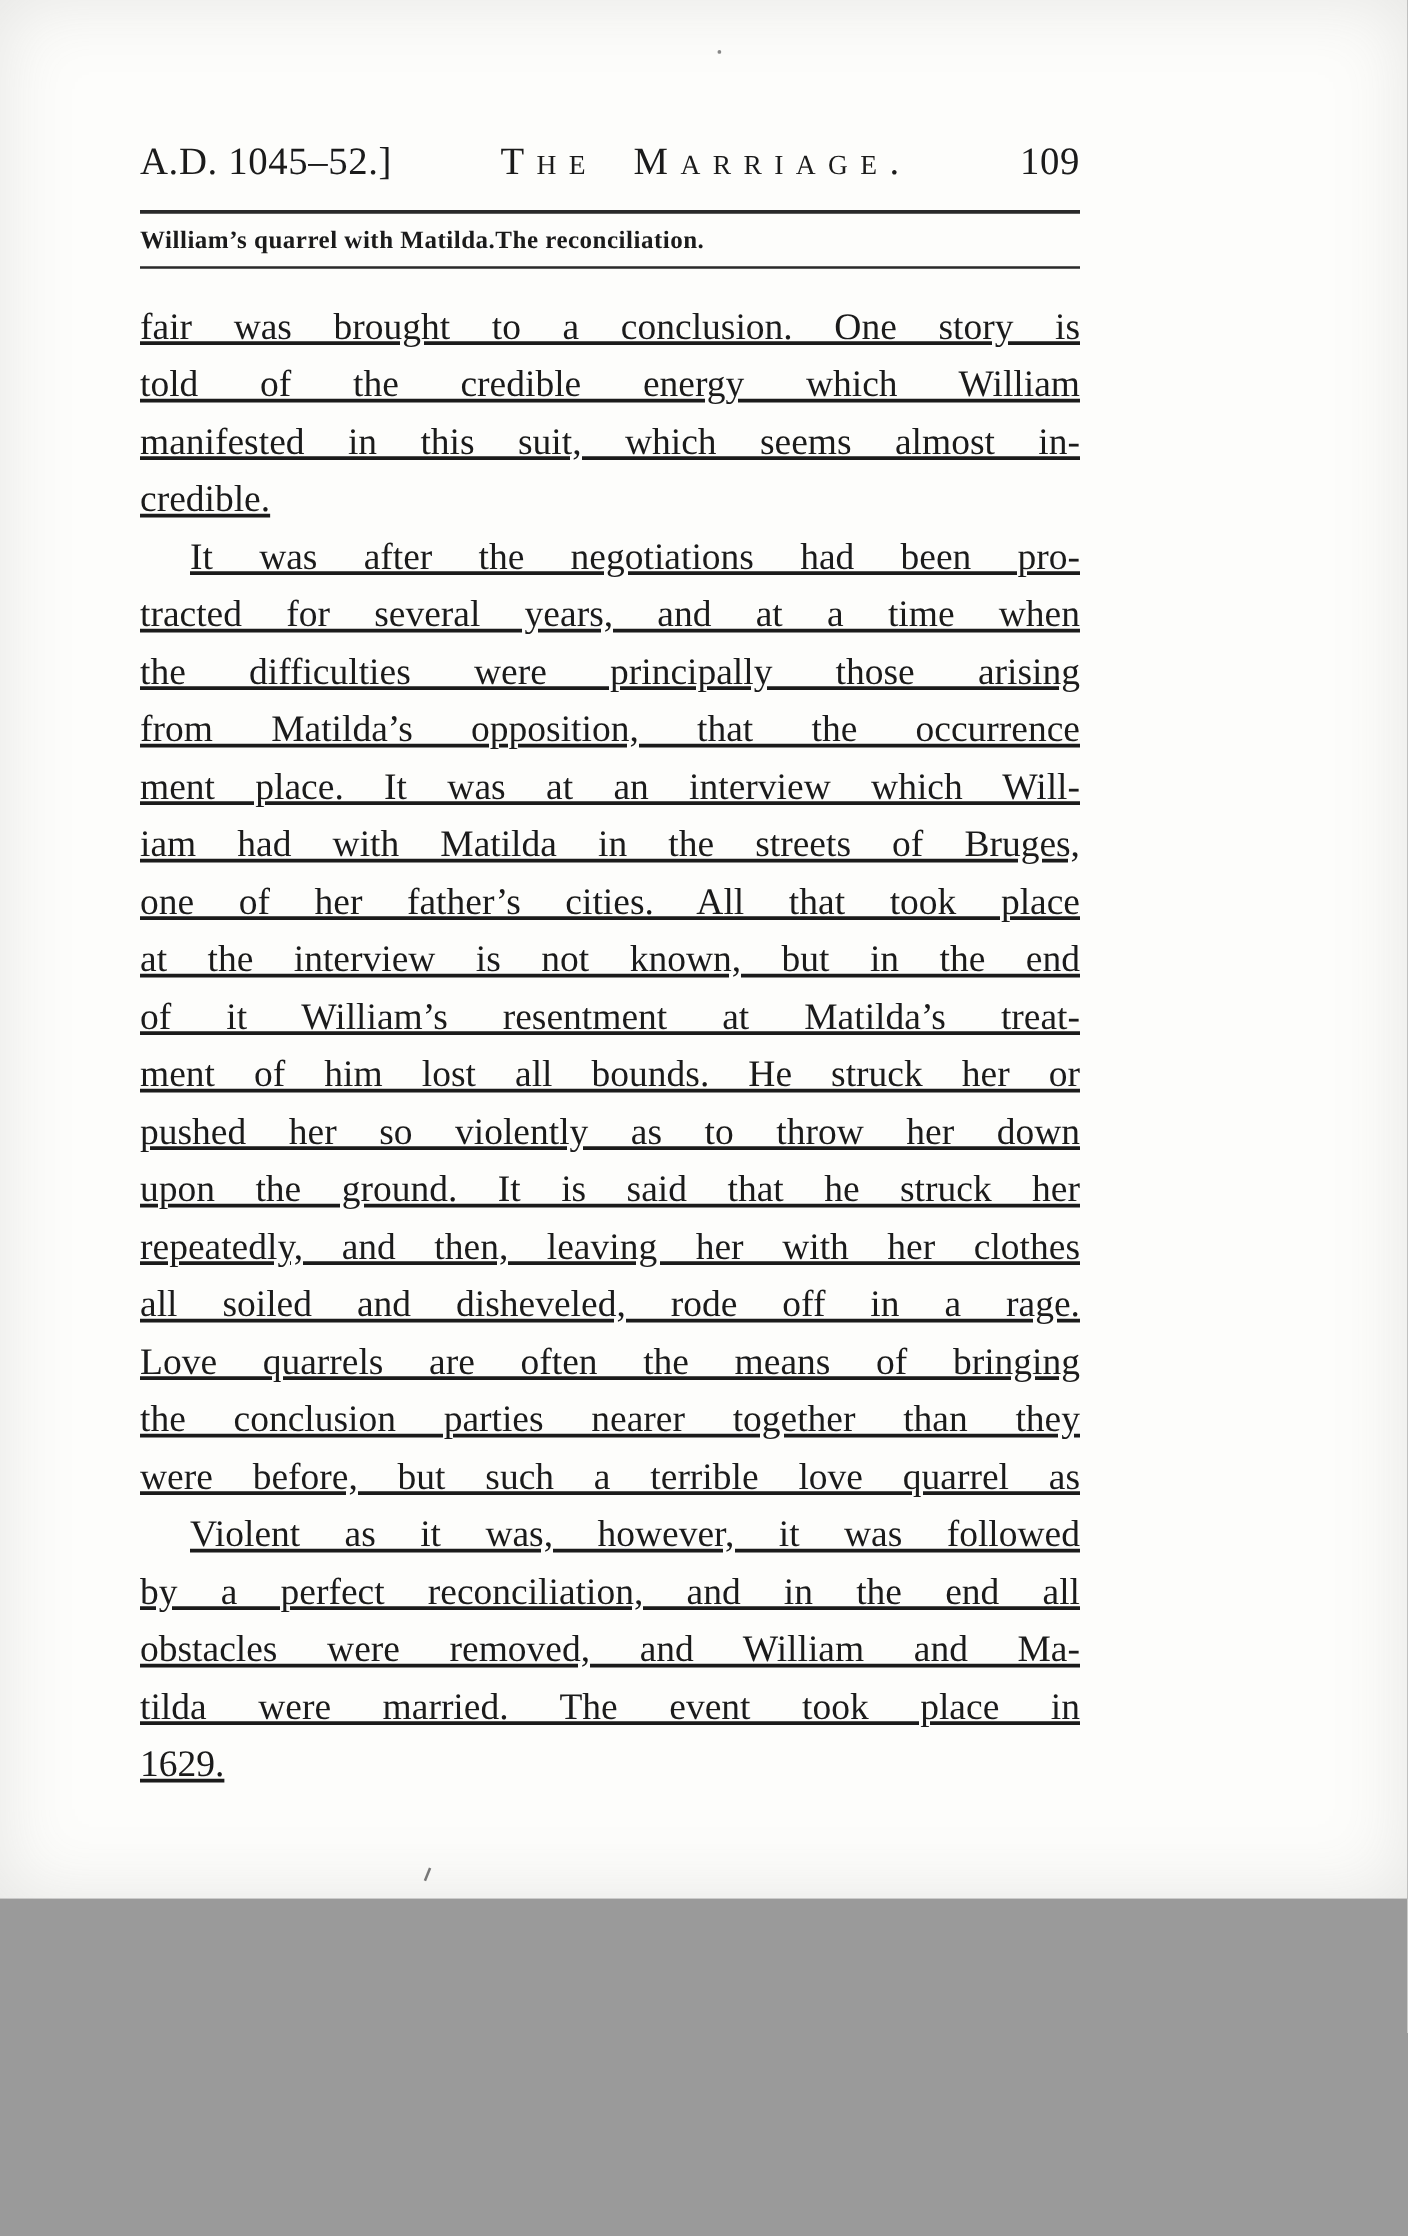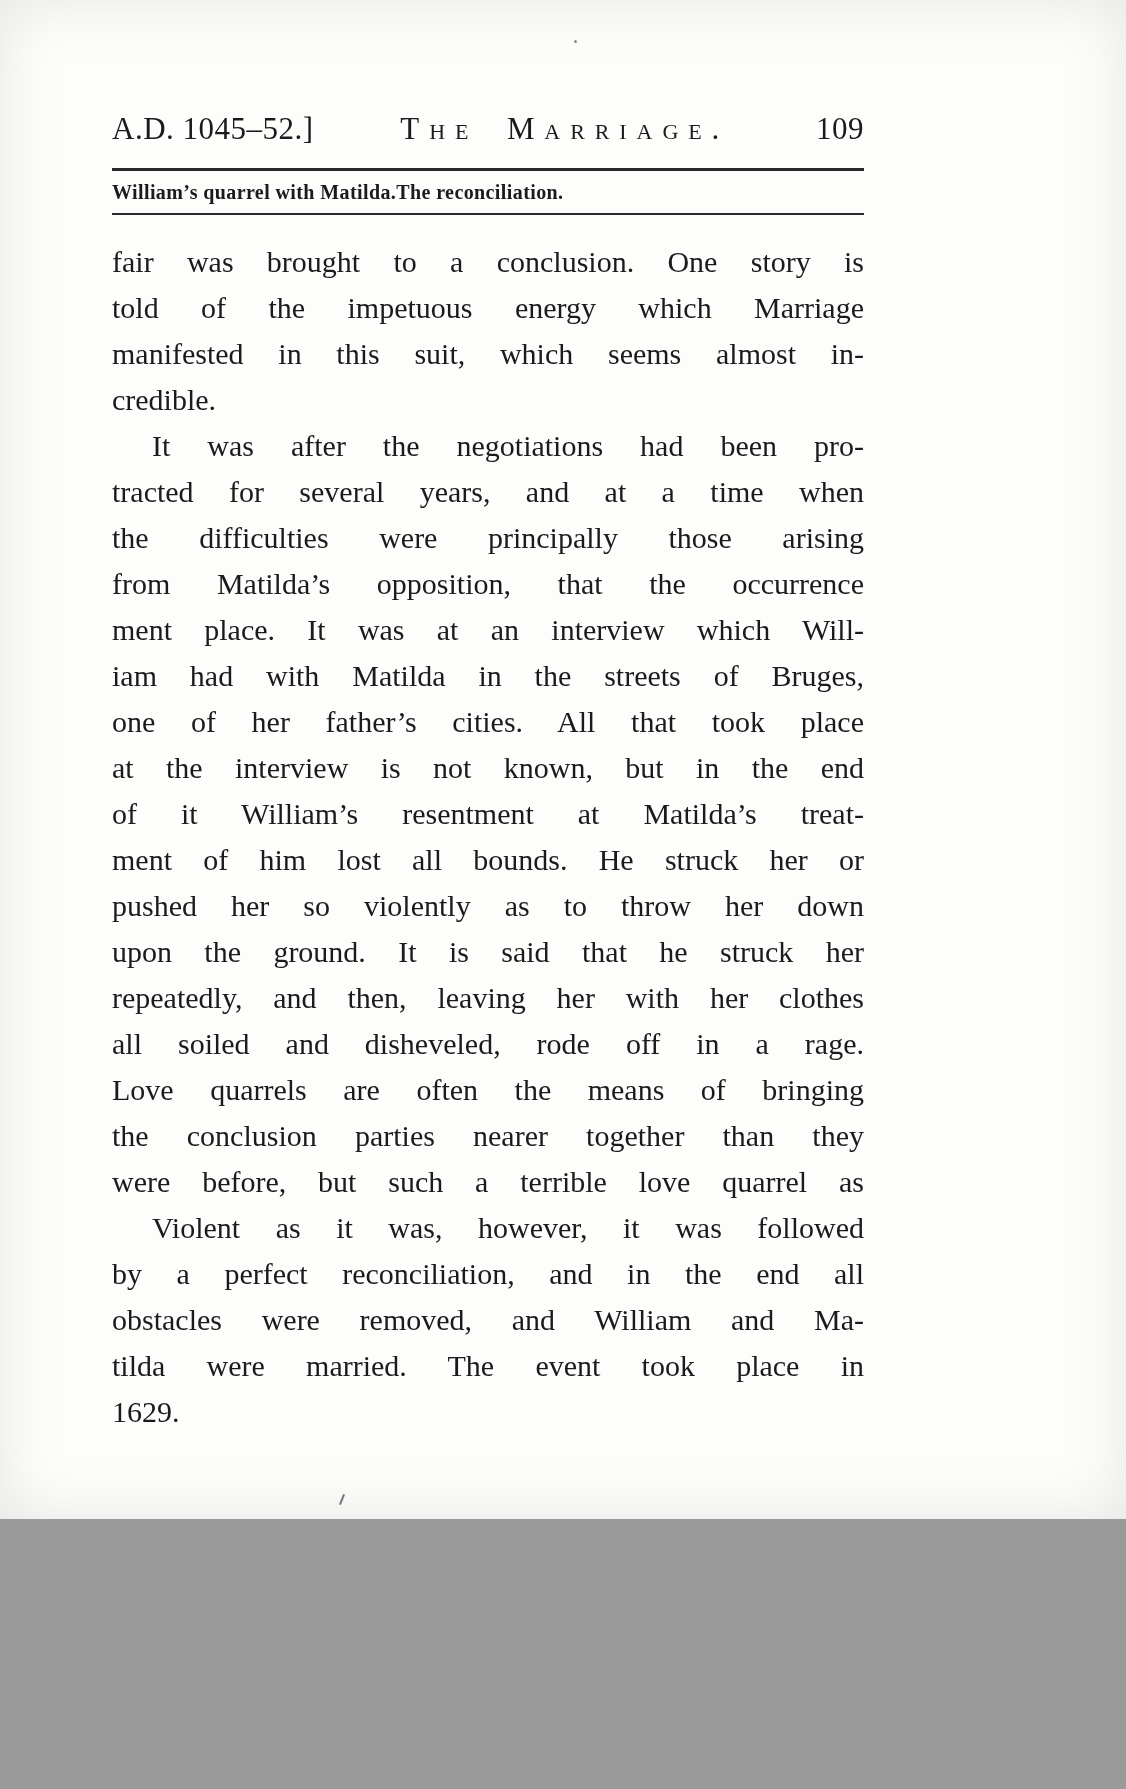--- a/index.html
+++ b/index.html
@@ -61,20 +61,21 @@
   .body-text {
     margin-top: 24px;
     font-size: 30px;
   }
   .paragraph { margin: 0; }
   .line {
     line-height: 46px;
     text-align: justify;
     text-align-last: justify;
     word-spacing: 1px;
+    text-decoration: underline;
   }
   .line.last {
     text-align-last: left;
   }
   .line.indent {
     text-indent: 40px;
   }
   
   .artifact-dot {
     position: absolute;
@@ -117,21 +118,21 @@
     <div class="subheader-row">
       <span>William’s quarrel with Matilda.</span>
       <span>The reconciliation.</span>
     </div>
 
     <hr class="rule rule-bottom">
 
     <div class="body-text">
         <div class="paragraph">
           <div class="line">fair was brought to a conclusion. One story is</div>
-          <div class="line">told of the impetuous energy which Marriage</div>
+          <div class="line">told of the credible energy which William</div>
           <div class="line">manifested in this suit, which seems almost in-</div>
           <div class="line last">credible.</div>
         </div>
         <div class="paragraph">
           <div class="line indent">It was after the negotiations had been pro-</div>
           <div class="line">tracted for several years, and at a time when</div>
           <div class="line">the difficulties were principally those arising</div>
           <div class="line">from Matilda’s opposition, that the occurrence</div>
           <div class="line">ment place. It was at an interview which Will-</div>
           <div class="line">iam had with Matilda in the streets of Bruges,</div>

